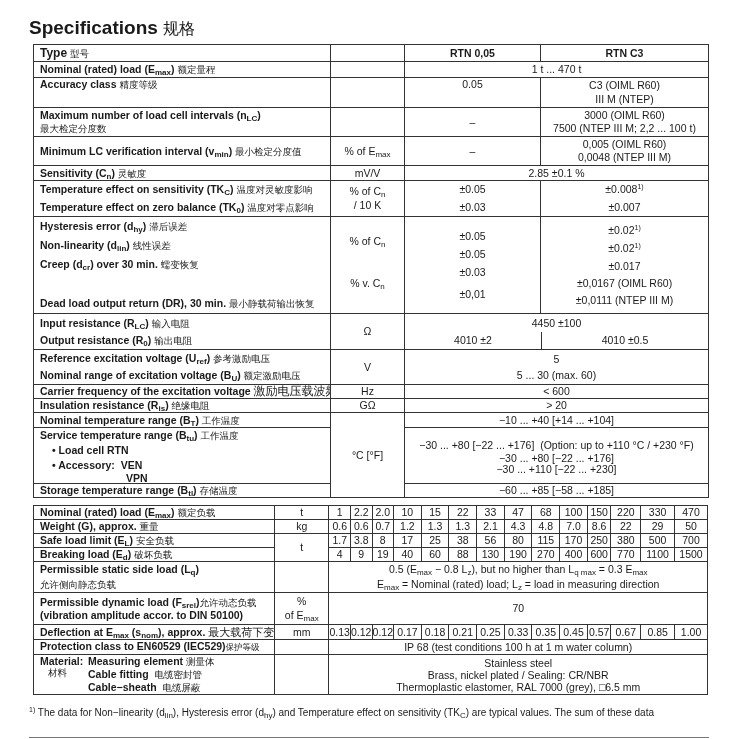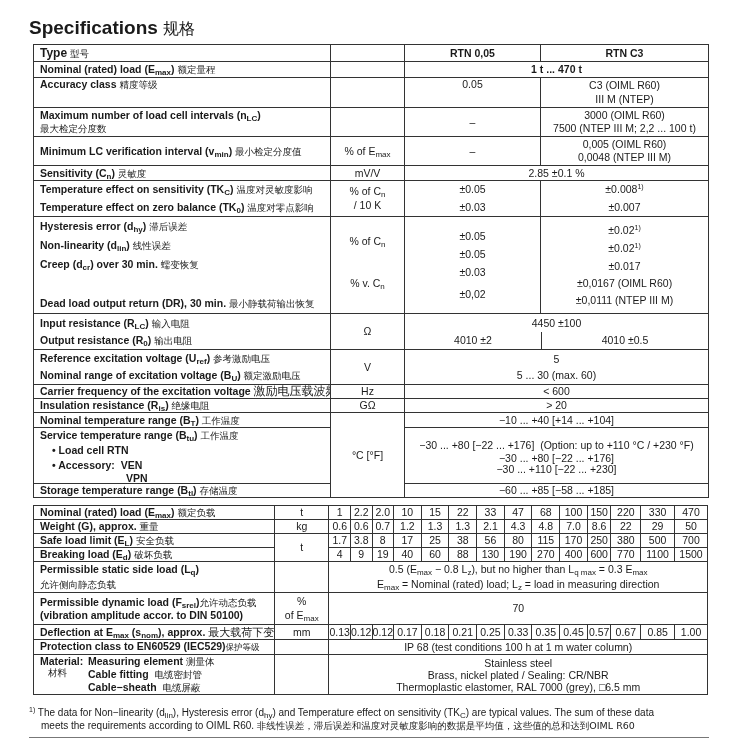--- a/index.html
+++ b/index.html
@@ -41,21 +41,21 @@
   <tbody>
       <tr style="height:17px">
     <td class="l"><span style="font-size:12px">Type</span> <span class="cn">型号</span></td>
     <td></td>
     <td class="c" style="font-weight:bold">RTN 0,05</td>
     <td class="c" style="font-weight:bold">RTN C3</td>
   </tr>
   <tr style="height:16px">
     <td class="l"><span>Nominal (rated) load (E</span><sub>max</sub><span>)</span> <span class="cn">额定量程</span></td>
     <td></td>
-    <td class="c" colspan="2" style="font-weight:bold">1 t ... 470 t</td>
+    <td class="c" colspan="2" style="font-weight:normal">1 t ... 470 t</td>
   </tr>
   <tr style="height:30px">
     <td class="l" style="vertical-align:top"><span>Accuracy class</span> <span class="cn">精度等级</span></td>
     <td></td>
     <td class="c" style="vertical-align:top">0.05</td>
     <td class="c stack">
           <div>C3 (OIML R60)</div>
           <div>III M (NTEP)</div>
         </td>
   </tr>
@@ -111,21 +111,21 @@
       <div style="line-height:18px; margin-top:20px"><span>Dead load output return (DR), 30 min.</span> <span class="cn">最小静载荷输出恢复</span></div>
     </td>
     <td class="c">
       <div style="line-height:18px; margin-top:-6px"><span>% of C</span><sub>n</sub></div>
       <div style="line-height:18px; margin-top:24px"><span>% v. C</span><sub>n</sub></div>
     </td>
     <td class="c">
       <div style="line-height:18px">±0.05</div>
       <div style="line-height:18px">±0.05</div>
       <div style="line-height:18px">±0.03</div>
-      <div style="line-height:18px; margin-top:4px">±0,02</div>
+      <div style="line-height:18px; margin-top:4px">±0,01</div>
     </td>
     <td class="c">
       <div style="line-height:18px"><span>±0.02</span><sup>1)</sup></div>
       <div style="line-height:18px"><span>±0.02</span><sup>1)</sup></div>
       <div style="line-height:18px">±0.017</div>
       <div style="line-height:17px">±0,0167 (OIML R60)</div>
       <div style="line-height:17px">±0,0111 (NTEP III M)</div>
     </td>
   </tr>
   <tr style="height:36px">
@@ -343,15 +343,14 @@
       <div style="line-height:12px">Stainless steel</div>
       <div style="line-height:12px">Brass, nickel plated / Sealing: CR/NBR</div>
       <div style="line-height:12px">Thermoplastic elastomer, RAL 7000 (grey), □6.5 mm</div>
     </td>
   </tr>
 </tbody>
   </table>
 
 <div class="footnote">
   <div><sup>1)</sup><span> The data for Non−linearity (d</span><sub>lin</sub><span>), Hysteresis error (d</span><sub>hy</sub><span>) and Temperature effect on sensitivity (TK</span><sub>C</sub><span>) are typical values. The sum of these data</span></div>
-  <div style="padding-left:12px"><span>meets the requirements according to OIML R60.</span> <span class="cn">非线性误差，滞后误差和温度对灵敏度影响的数据是平均值，这些值的总和达到OIML R60</span></div>
 </div>
 <div class="rule"></div>
 
 </body></html>

